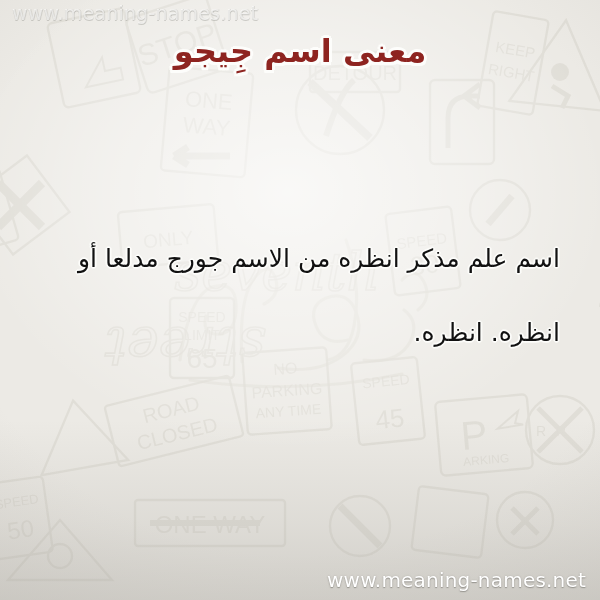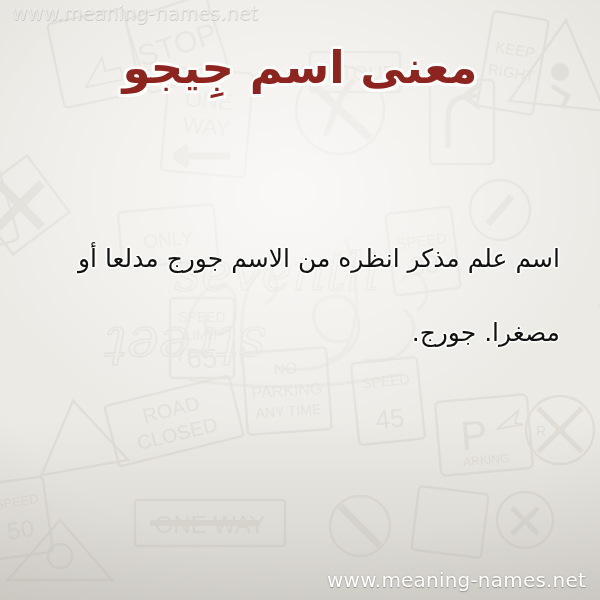--- a/index.html
+++ b/index.html
@@ -98,21 +98,21 @@
        0 0 2px rgba(120,118,112,0.35);
   }
 
   
   .title {
     position: absolute;
     left: 0; right: 0;
     top: 14px;
     text-align: center;
     direction: rtl;
-    font-size: 45px;
+    font-size: 32px;
     font-weight: 700;
     line-height: 1.05;
     color: #8e2420;
     -webkit-text-stroke: 0px;
     text-shadow:
       -2px -2px 0 #fdfdfb,  2px -2px 0 #fdfdfb,
       -2px  2px 0 #fdfdfb,  2px  2px 0 #fdfdfb,
       -3px  0   0 #fdfdfb,  3px  0   0 #fdfdfb,
        0   -3px 0 #fdfdfb,  0    3px 0 #fdfdfb,
       -2px  3px 0 #fdfdfb,  2px  3px 0 #fdfdfb;
@@ -265,16 +265,16 @@
   <div class="bg-bottomfade"></div>
 
   <div class="wm wm-top">www.meaning-names.net</div>
 
   <div class="wm wm-bottom">www.meaning-names.net</div>
 
   <h1 class="title">معنى اسم جِيجو</h1>
 
   <div class="body-text">
     <span class="body-line">اسم علم مذكر انظره من الاسم جورج مدلعا أو</span>
-    <span class="body-line">مصغرا. جورج.</span>
+    <span class="body-line">انظره. انظره.</span>
   </div>
 
 </div>
 
 </body></html>

